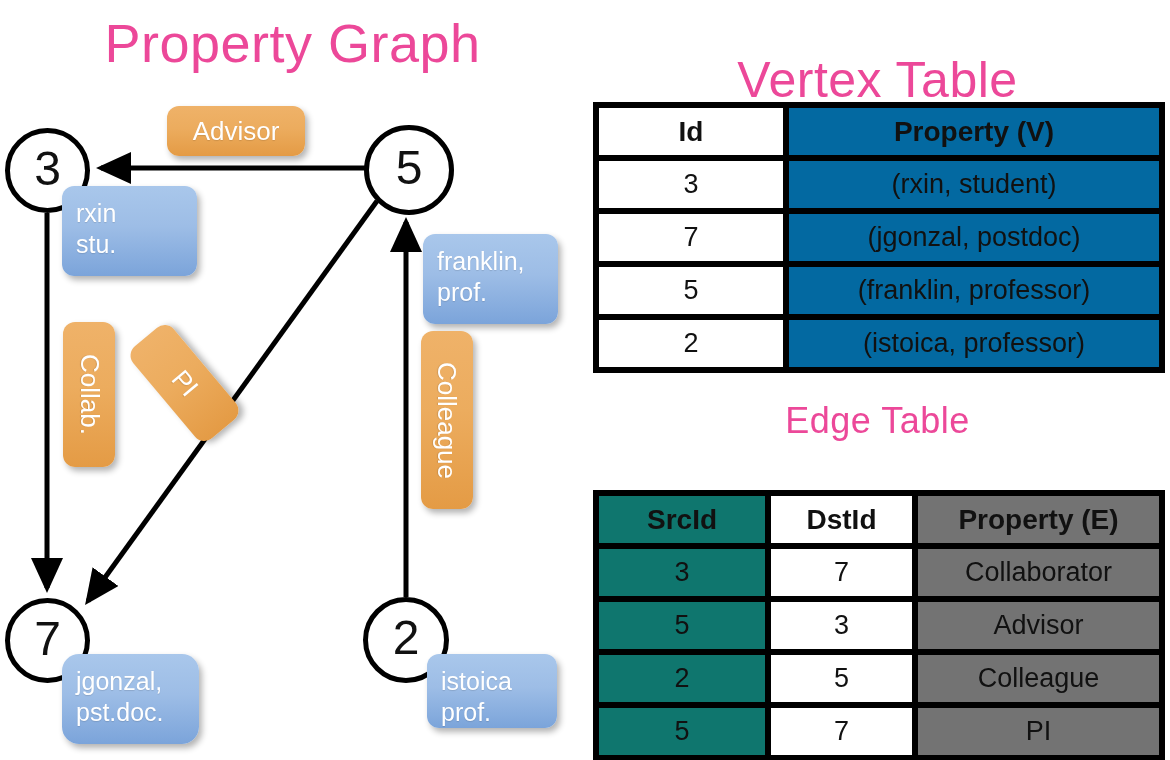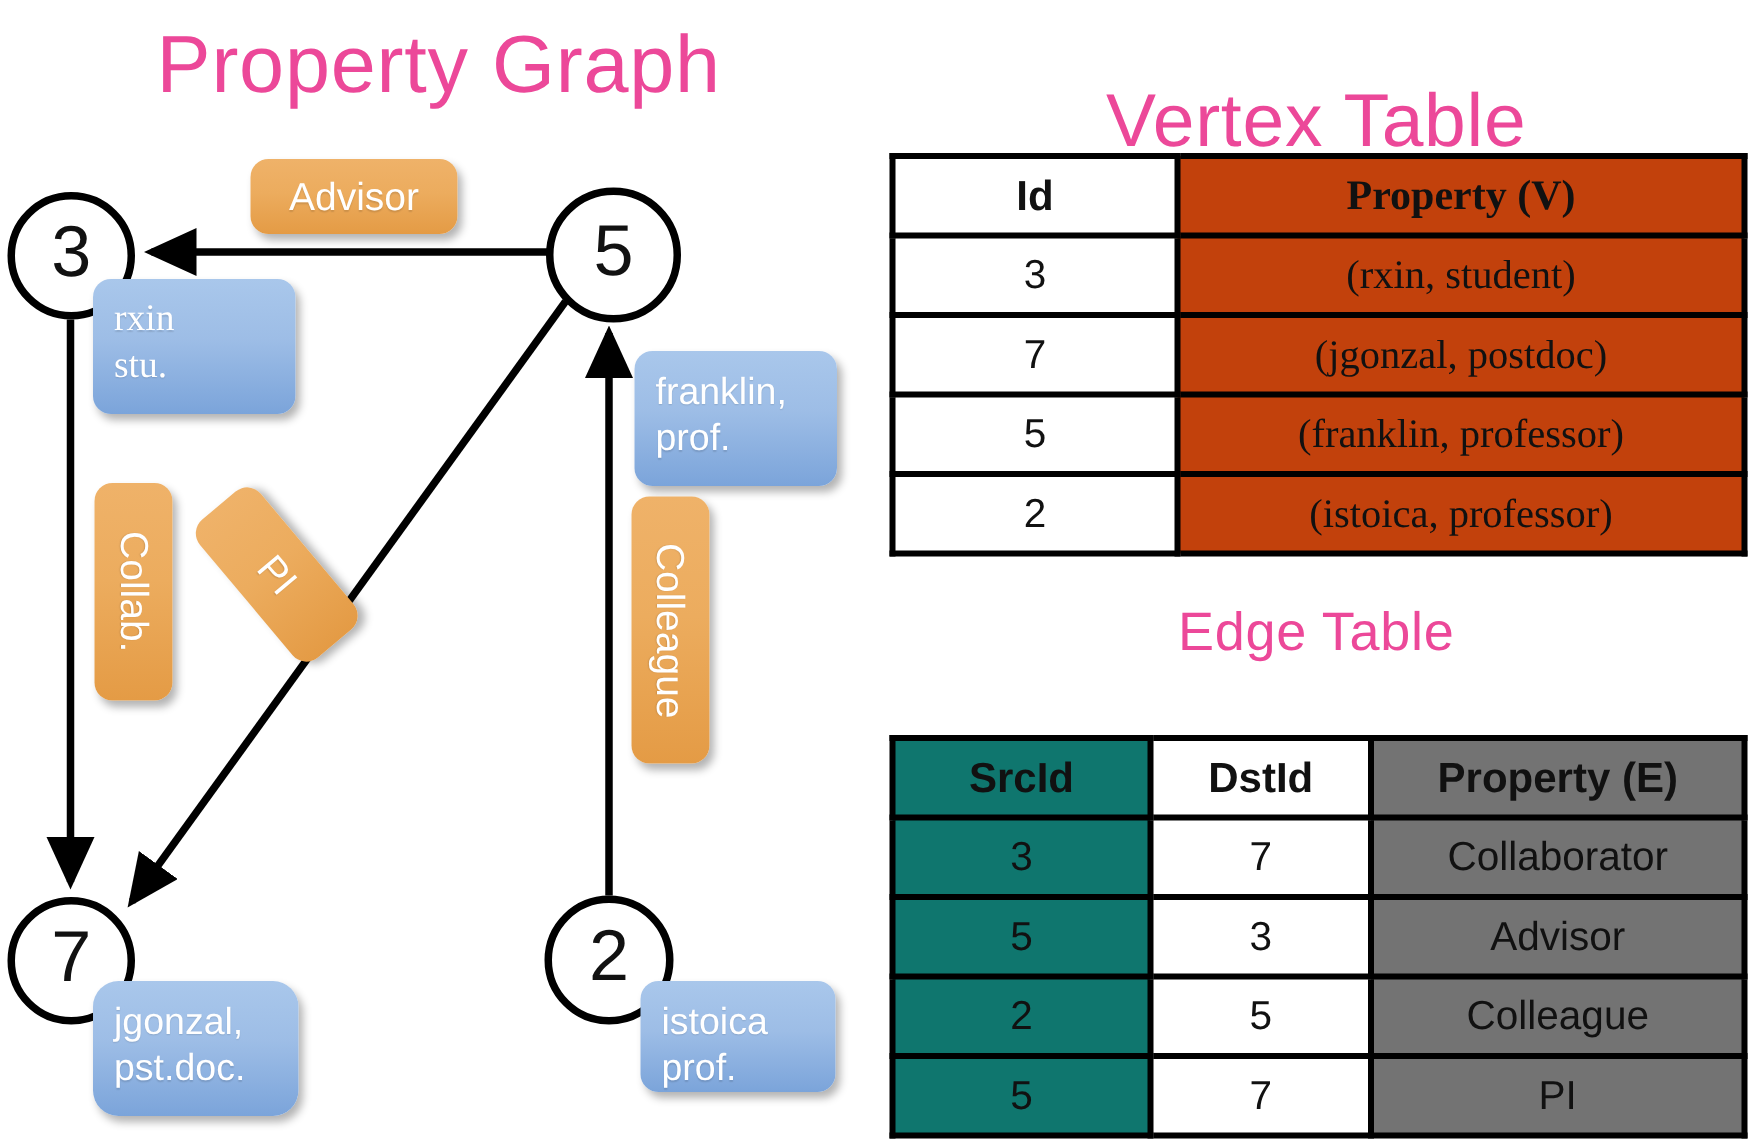--- a/index.html
+++ b/index.html
@@ -109,36 +109,36 @@
   }
 
   
   .data-table {
     position: absolute;
     border-collapse: collapse;
     table-layout: fixed;
     font-family: "Liberation Sans", sans-serif;
   }
   .data-table td, .data-table th {
-    border: 4px solid #000000;
+    border: 6px solid #000000;
     text-align: center;
     font-weight: 400;
     font-size: 27px;
     color: #111;
     padding: 4px;
     height: 53px;
     vertical-align: middle;
   }
   .data-table th {
     font-weight: 700;
     font-size: 28px;
   }
   #vertex-table { left: 593px; top: 102px; width: 572px; }
   #vertex-table .col-id  { width: 190px; background: #ffffff; }
-  #vertex-table .col-prop{ background: #c2410c; font-family: Liberation Serif, serif; }
+  #vertex-table .col-prop{ background: #0369a1; }
 
   #edge-table { left: 593px; top: 490px; width: 572px; }
   #edge-table .col-src { width: 172px; background: #0f766e; }
   #edge-table .col-dst { width: 147px; background: #ffffff; }
   #edge-table .col-prop{ background: #737373; }
 </style>
 </head>
 <body>
 
 <div class="title" id="title-property-graph">Property Graph</div>
@@ -169,21 +169,21 @@
   <div class="node" style="left:364px; top:125px; width:90px; height:90px;">
     <span class="node-label">5</span>
   </div>
   <div class="node" style="left:5px; top:598px; width:85px; height:85px;">
     <span class="node-label">7</span>
   </div>
   <div class="node" style="left:363px; top:597px; width:86px; height:86px;">
     <span class="node-label">2</span>
   </div>
 
-  <div class="prop-box" style="left:62px; top:186px; width:135px; height:90px;font-family:Liberation Serif, serif;">rxin
+  <div class="prop-box" style="left:62px; top:186px; width:135px; height:90px;">rxin
 stu.</div>
   <div class="prop-box" style="left:423px; top:186px; width:135px; height:90px;margin-top:48px;">franklin,
 prof.</div>
   <div class="prop-box" style="left:62px; top:654px; width:137px; height:90px;border-radius:17px;">jgonzal,
 pst.doc.</div>
   <div class="prop-box" style="left:427px; top:654px; width:130px; height:74px;">istoica
 prof.</div>
 
   <div class="edge-box" style="left:167px; top:106px; width:138px; height:50px;">
     <span>Advisor</span>

